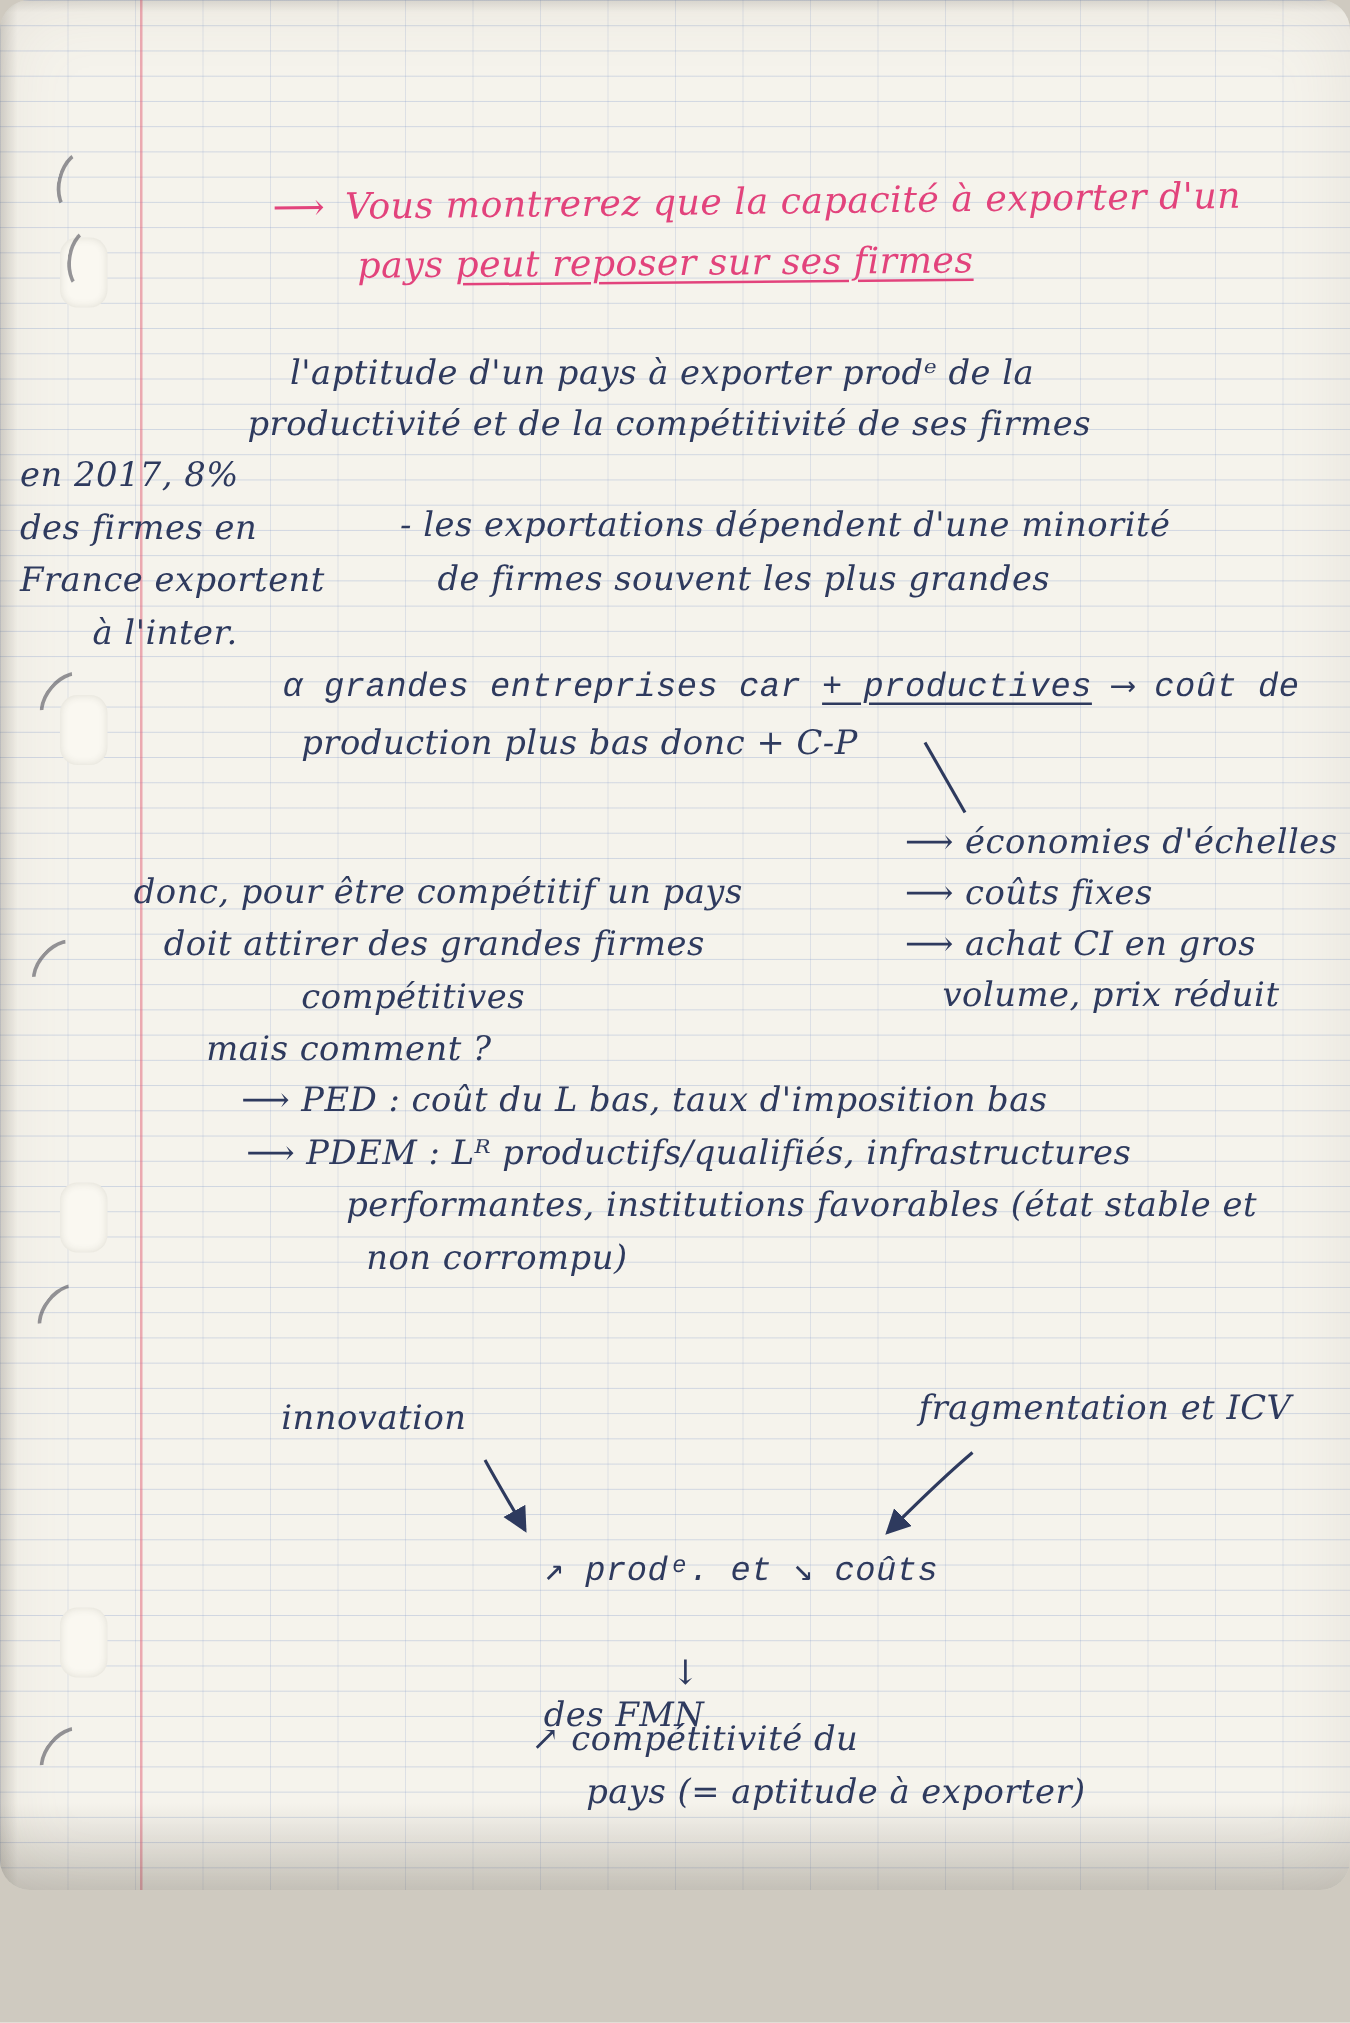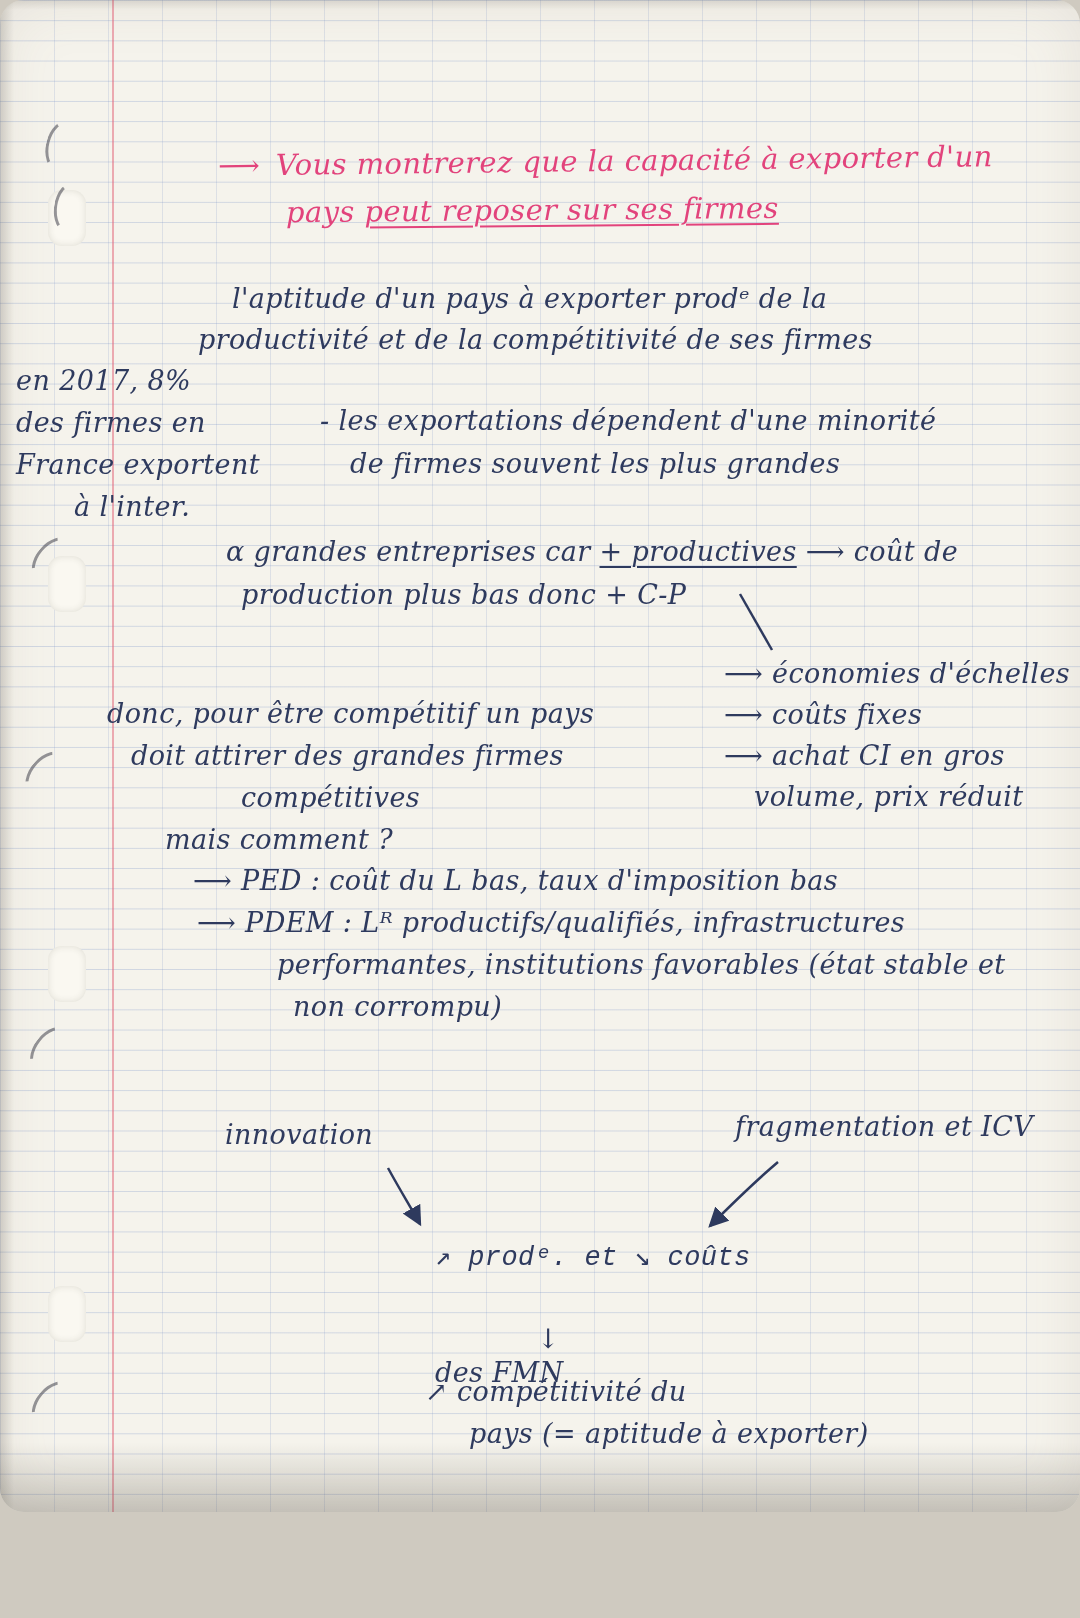--- a/index.html
+++ b/index.html
@@ -49,21 +49,21 @@
   .pos-h1{ left:218px; top:146px; transform:rotate(-0.7deg); }
   .pos-h2{ left:286px; top:195px; transform:rotate(-0.5deg); }
   .pos-i1{ left:232px; top:284px; }
   .pos-i2{ left:198px; top:325px; }
   .pos-m1{ left:16px;  top:366px; }
   .pos-m2{ left:16px;  top:408px; }
   .pos-m3{ left:16px;  top:450px; }
   .pos-m4{ left:74px;  top:492px; }
   .pos-b1{ left:320px; top:406px; }
   .pos-b2{ left:350px; top:449px; }
-  .pos-c1{ left:226px; top:537px; }
+  .pos-c1{ left:226px; top:537px;font-family:Liberation Mono, monospace; }
   .pos-c2{ left:241px; top:580px; }
   .pos-r1{ left:724px; top:659px; }
   .pos-r2{ left:724px; top:700px; }
   .pos-r3{ left:724px; top:741px; }
   .pos-r4{ left:754px; top:782px; }
   .pos-d1{ left:107px; top:699px; }
   .pos-d2{ left:131px; top:741px; }
   .pos-d3{ left:241px; top:783px; }
   .pos-d4{ left:165px; top:825px; }
   .pos-e1{ left:193px; top:866px; }

